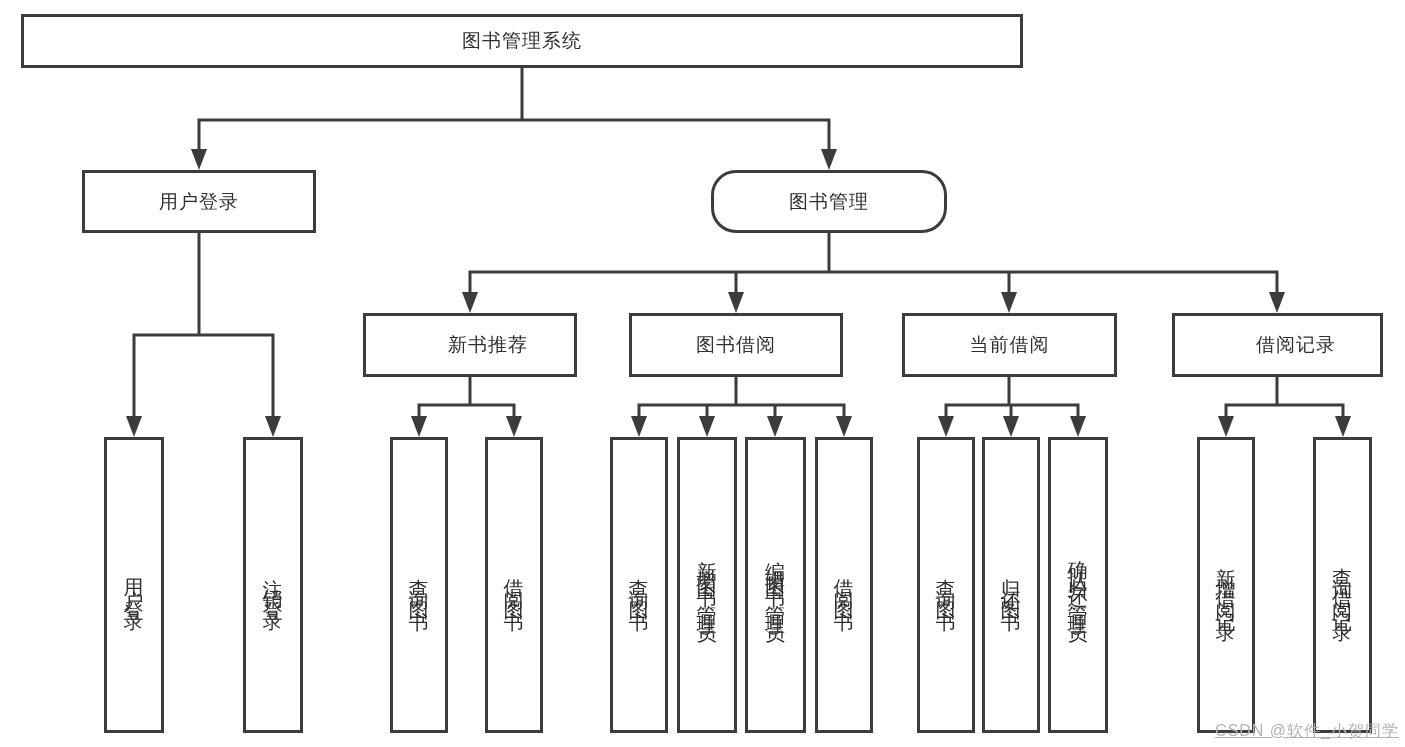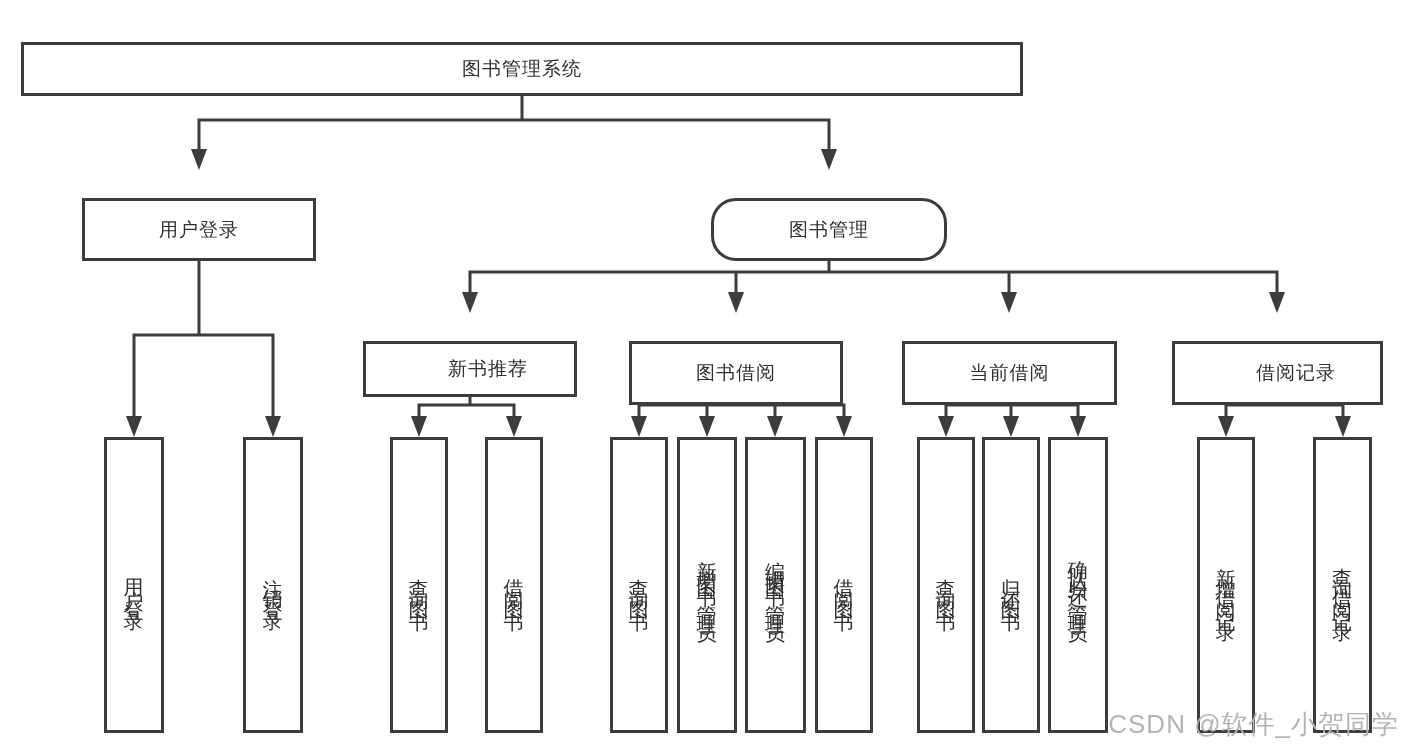--- a/index.html
+++ b/index.html
@@ -13,35 +13,35 @@
     position:relative;width:1405px;height:747px;background:#ffffff;overflow:hidden;
   }
   svg.wires{position:absolute;left:0;top:0;width:1405px;height:747px;}
   svg.wires path{stroke:var(--line);stroke-width:3;fill:none;}
   svg.wires polygon{fill:var(--line);stroke:none;}
   .node{
     position:absolute;background:#ffffff;border:3px solid var(--line);
     display:flex;align-items:center;justify-content:center;
     color:var(--text);
   }
-  .hnode{font-size:19px;letter-spacing:1px;margin-top:28px;}
+  .hnode{font-size:19px;letter-spacing:1px;}
   .vnode{font-size:20px;}
   .vtext{
     writing-mode:vertical-lr;
     letter-spacing:11px;
     line-height:1;
     white-space:nowrap;
   }
   
   .n-root{left:21px;top:14px;width:1002px;height:54px;}
   
   .n-userlogin{left:82px;top:170px;width:234px;height:63px;}
   .n-bookmgmt{left:711px;top:170px;width:236px;height:63px;border-radius:25px;}
   
-  .n-newbook{left:363px;top:313px;width:214px;height:56px;padding-left:36px;}
+  .n-newbook{left:363px;top:313px;width:214px;height:64px;padding-left:36px;}
   .n-bookborrow{left:629px;top:313px;width:214px;height:64px;}
   .n-curborrow{left:902px;top:313px;width:215px;height:64px;}
   .n-borrowrec{left:1172px;top:313px;width:211px;height:64px;padding-left:37px;}
   
   .leaf{top:437px;height:296px;}
   .l-1{left:104px;width:60px;}
   .l-2{left:243px;width:60px;}
   .l-3{left:390px;width:58px;}
   .l-4{left:485px;width:58px;}
   .l-5{left:610px;width:58px;}
@@ -50,22 +50,23 @@
   .l-8{left:815px;width:58px;}
   .l-9{left:917px;width:58px;}
   .l-10{left:982px;width:58px;}
   .l-11{left:1048px;width:60px;}
   .l-12{left:1197px;width:58px;}
   .l-13{left:1313px;width:59px;}
   .leaf .vtext{letter-spacing:11px;}
   .tight .vtext{letter-spacing:9px;font-size:20px;}
   .watermark{
     position:absolute;right:6px;bottom:5px;
-    color:var(--wm);font-size:26px;letter-spacing:1px;
+    color:var(--wm);font-size:16px;letter-spacing:1px;
     user-select:none;
+    text-decoration:underline;
   }
 </style>
 </head>
 <body>
 
 <div class="canvas">
 
   <svg class="wires" viewBox="0 0 1405 747" xmlns="http://www.w3.org/2000/svg">
 
     <g>

